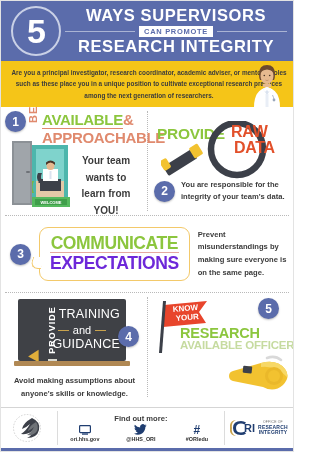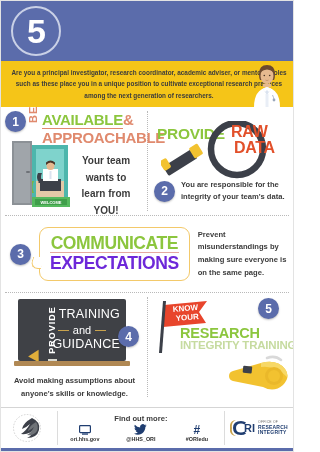--- a/index.html
+++ b/index.html
@@ -391,36 +391,45 @@
   .find-out {
     font-size: 7.6px;
     font-weight: bold;
     color: #3c3c3c;
     margin-bottom: 1px;
   }
   .links { display: flex; gap: 10px; }
   .link-item { display: flex; flex-direction: column; align-items: center; width: 46px; }
   .link-icon { height: 11px; display: flex; align-items: center; justify-content: center; color: #1f3d70; }
   .link-label { font-size: 5.4px; font-weight: bold; color: #2d2d2d; margin-top: 1px; white-space: nowrap; }
-  .ori-logo { width: 78px; display: flex; align-items: center; justify-content: center; gap: 2px; }
+  .ori-logo { width: 78px; display: flex; align-items: center; justify-content: center; gap: 2px; text-align: center; }
   .ori-txt { display: flex; flex-direction: column; line-height: 1; }
   .ori-t1 { font-size: 3.4px; color: #6a6a6a; letter-spacing: .2px; }
   .ori-t2 { font-size: 5px; color: #1f3d70; font-weight: bold; letter-spacing: .2px; }
   .ori-t3 { font-size: 5px; color: #1f3d70; font-weight: bold; letter-spacing: .2px; }
 </style>
 </head>
 <body>
 
 <div id="poster">
 
   <div class="header">
     <div class="num-big-wrap">
       <div class="num-big-circle">
         <span class="num-big">5</span>
       </div>
+    </div>
+    <div class="header-text">
+      <div class="h-line1">WAYS SUPERVISORS</div>
+      <div class="h-mid-row">
+        <div class="h-rule"></div>
+        <div class="h-line2">CAN PROMOTE</div>
+        <div class="h-rule"></div>
+      </div>
+      <div class="h-line3">RESEARCH INTEGRITY</div>
     </div>
   </div>
 
   <div class="subbar">
     <div class="sub-text">Are you a principal investigator, research coordinator, academic adviser, or mentor? Roles such as these place you in a unique position to cultivate exceptional research practices among the next generation of researchers.</div>
     <svg class="doctor" viewBox="0 0 40 48">
       <path d="M12 15 q0-9 8-9 q8 0 8 9 q0 4-1 6 l-14 0 q-1-2-1-6z" fill="#6d4a2f"></path>
       <ellipse cx="20" cy="17" rx="6.5" ry="8" fill="#e6b98f"></ellipse>
       <path d="M13.5 13 q6.5-5 13 0 l0-3 q-6.5-5-13 0z" fill="#6d4a2f"></path>
       <circle cx="17.3" cy="16.5" r="0.8" fill="#4a3527"></circle>
@@ -547,21 +556,21 @@
           <path d="M12 4 L15 4 L11 56 L8 56 Z" fill="#3c4049"></path>
           <text x="22" y="15" font-family="Liberation Sans, sans-serif" font-size="8" fill="#ffffff" font-weight="bold" transform="rotate(-5 22 15)">KNOW</text>
           <text x="25" y="24" font-family="Liberation Sans, sans-serif" font-size="8" fill="#ffffff" font-weight="bold" transform="rotate(-5 25 24)">YOUR</text>
         </svg>
 
         <div class="s5-badge">
           <div class="badge">5</div>
         </div>
 
         <div class="s5-t1">RESEARCH</div>
-        <div class="s5-t2">INTEGRITY TRAINING</div>
+        <div class="s5-t2">AVAILABLE OFFICER</div>
 
         <svg class="whistle" viewBox="0 0 62 42">
           <path d="M34 8 q16-4 24 6 q6 8-2 16 q-9 8-20 2 l-30-6 q-4-1-4-5 q0-4 4-5z" fill="#f2c230"></path>
           <path d="M34 8 q16-4 24 6 q3 4 2 8 q-12-12-26-10z" fill="#f7d866"></path>
           <circle cx="47" cy="21" r="9" fill="#eab82a"></circle>
           <circle cx="47" cy="21" r="6" fill="#f2c230"></circle>
           <rect x="16" y="11" width="9" height="7" rx="1" fill="#3c4049" transform="rotate(6 20 14)"></rect>
           <path d="M40 3 q8-3 14 2" stroke="#d9d9d9" stroke-width="2.5" fill="none" stroke-linecap="round"></path>
         </svg>
       </div>

